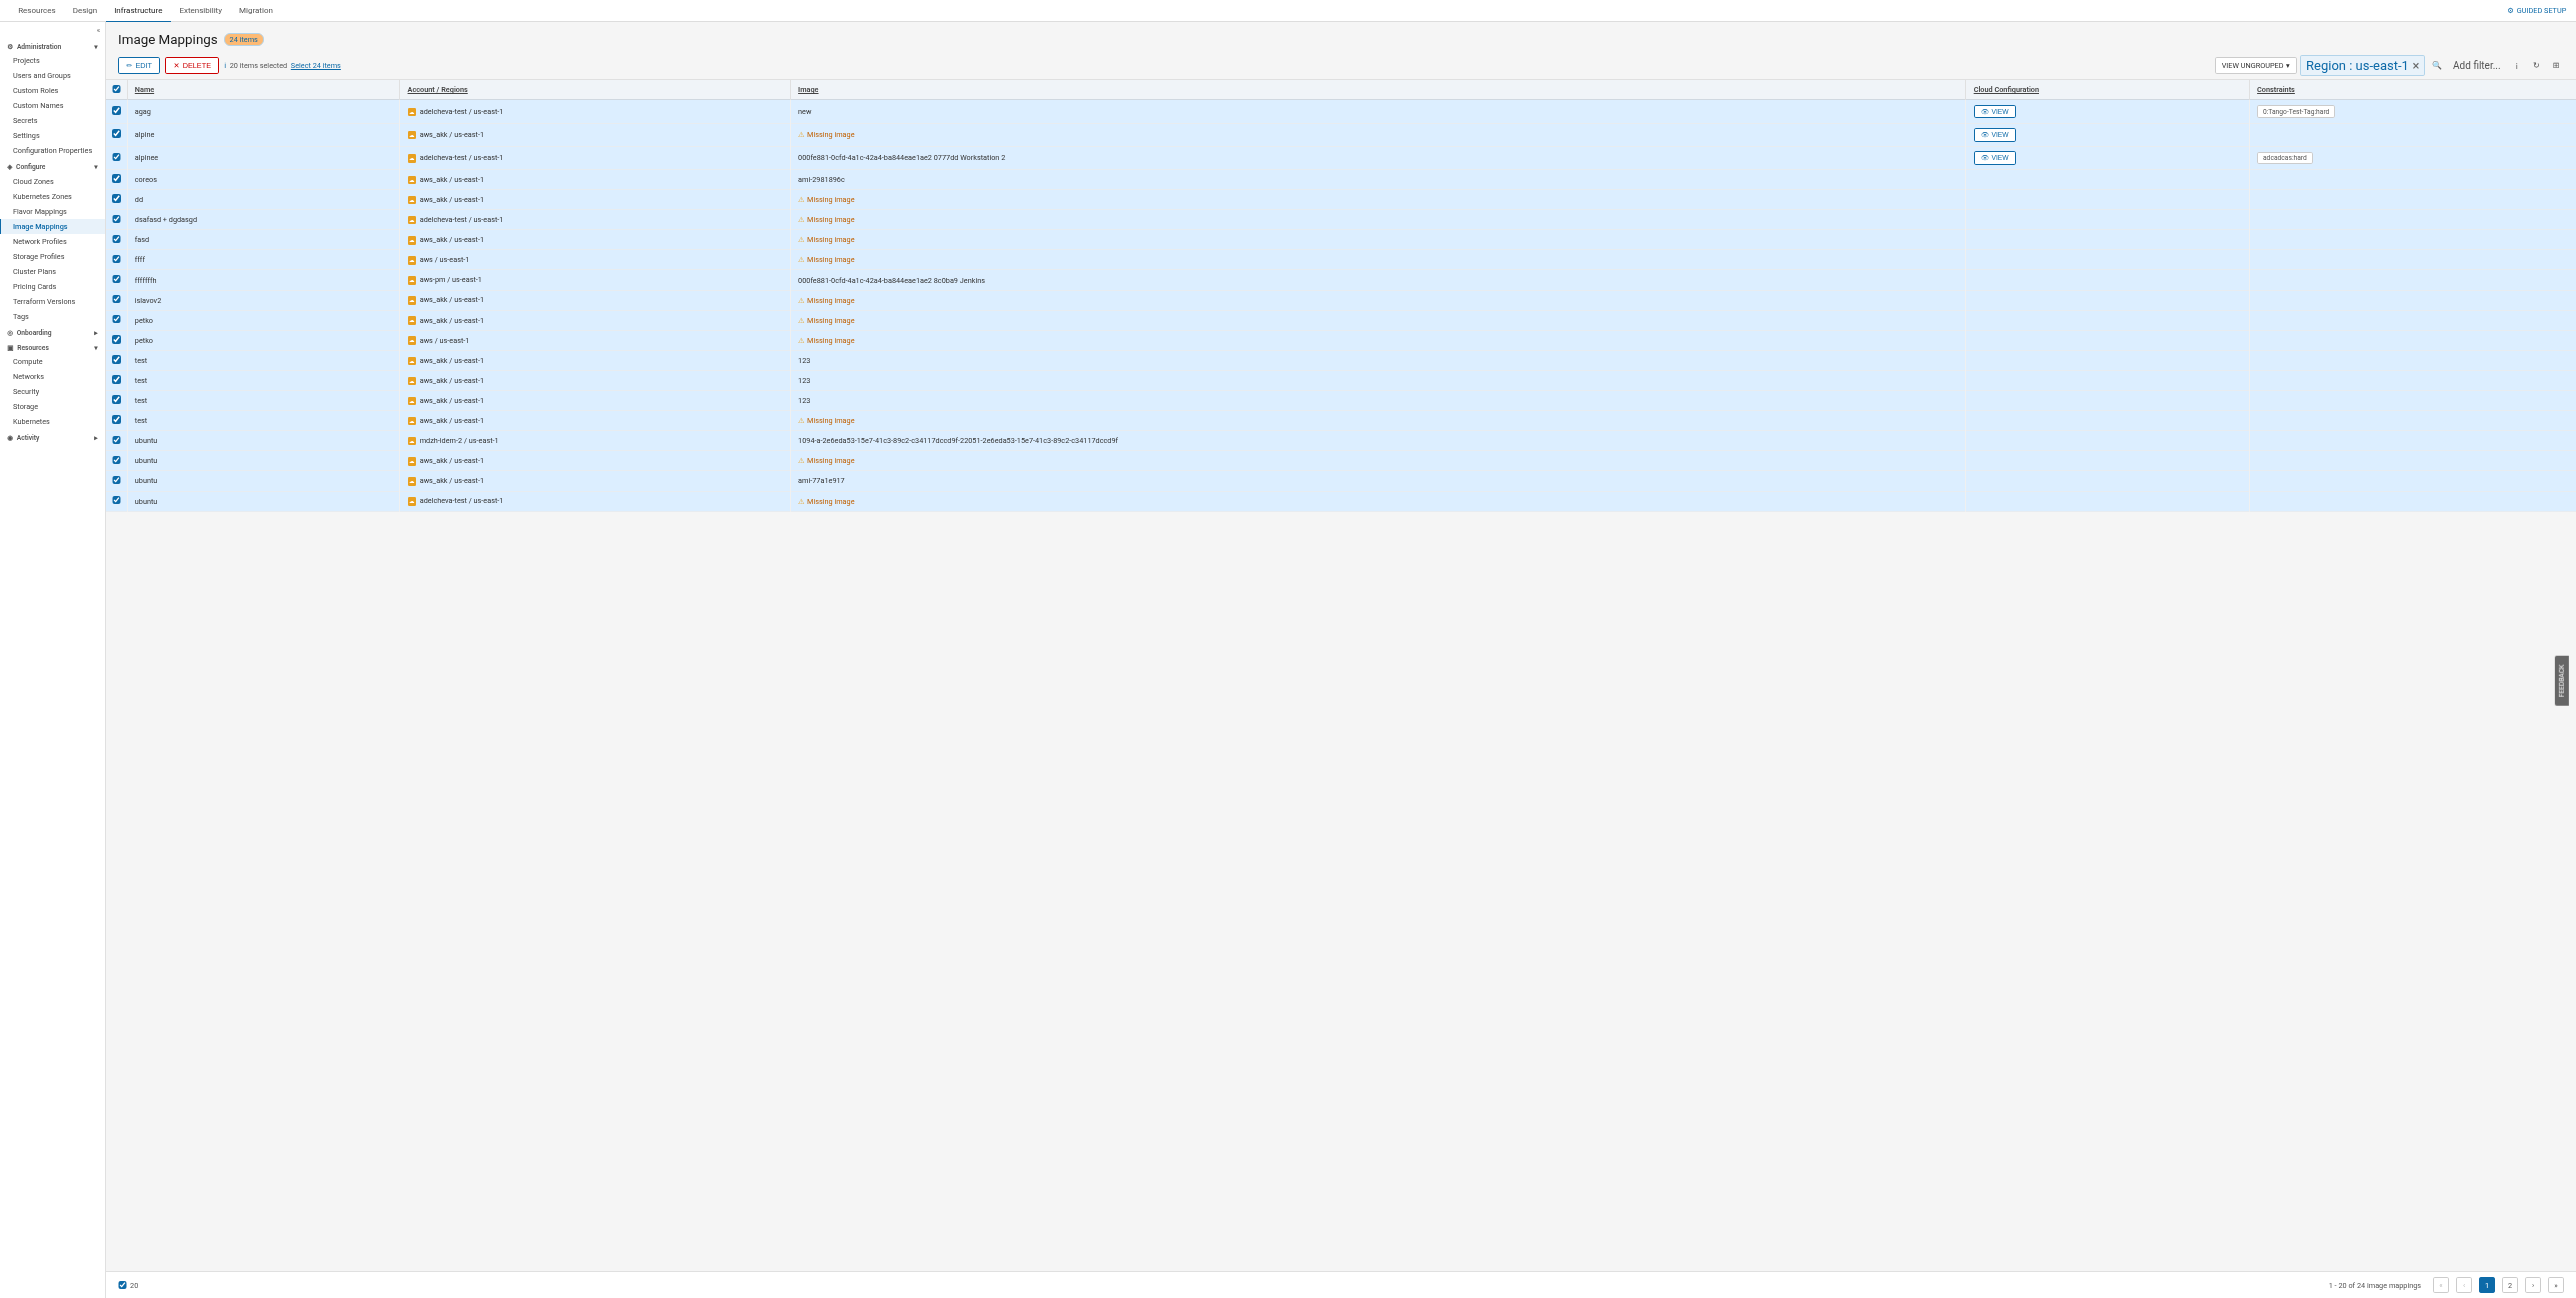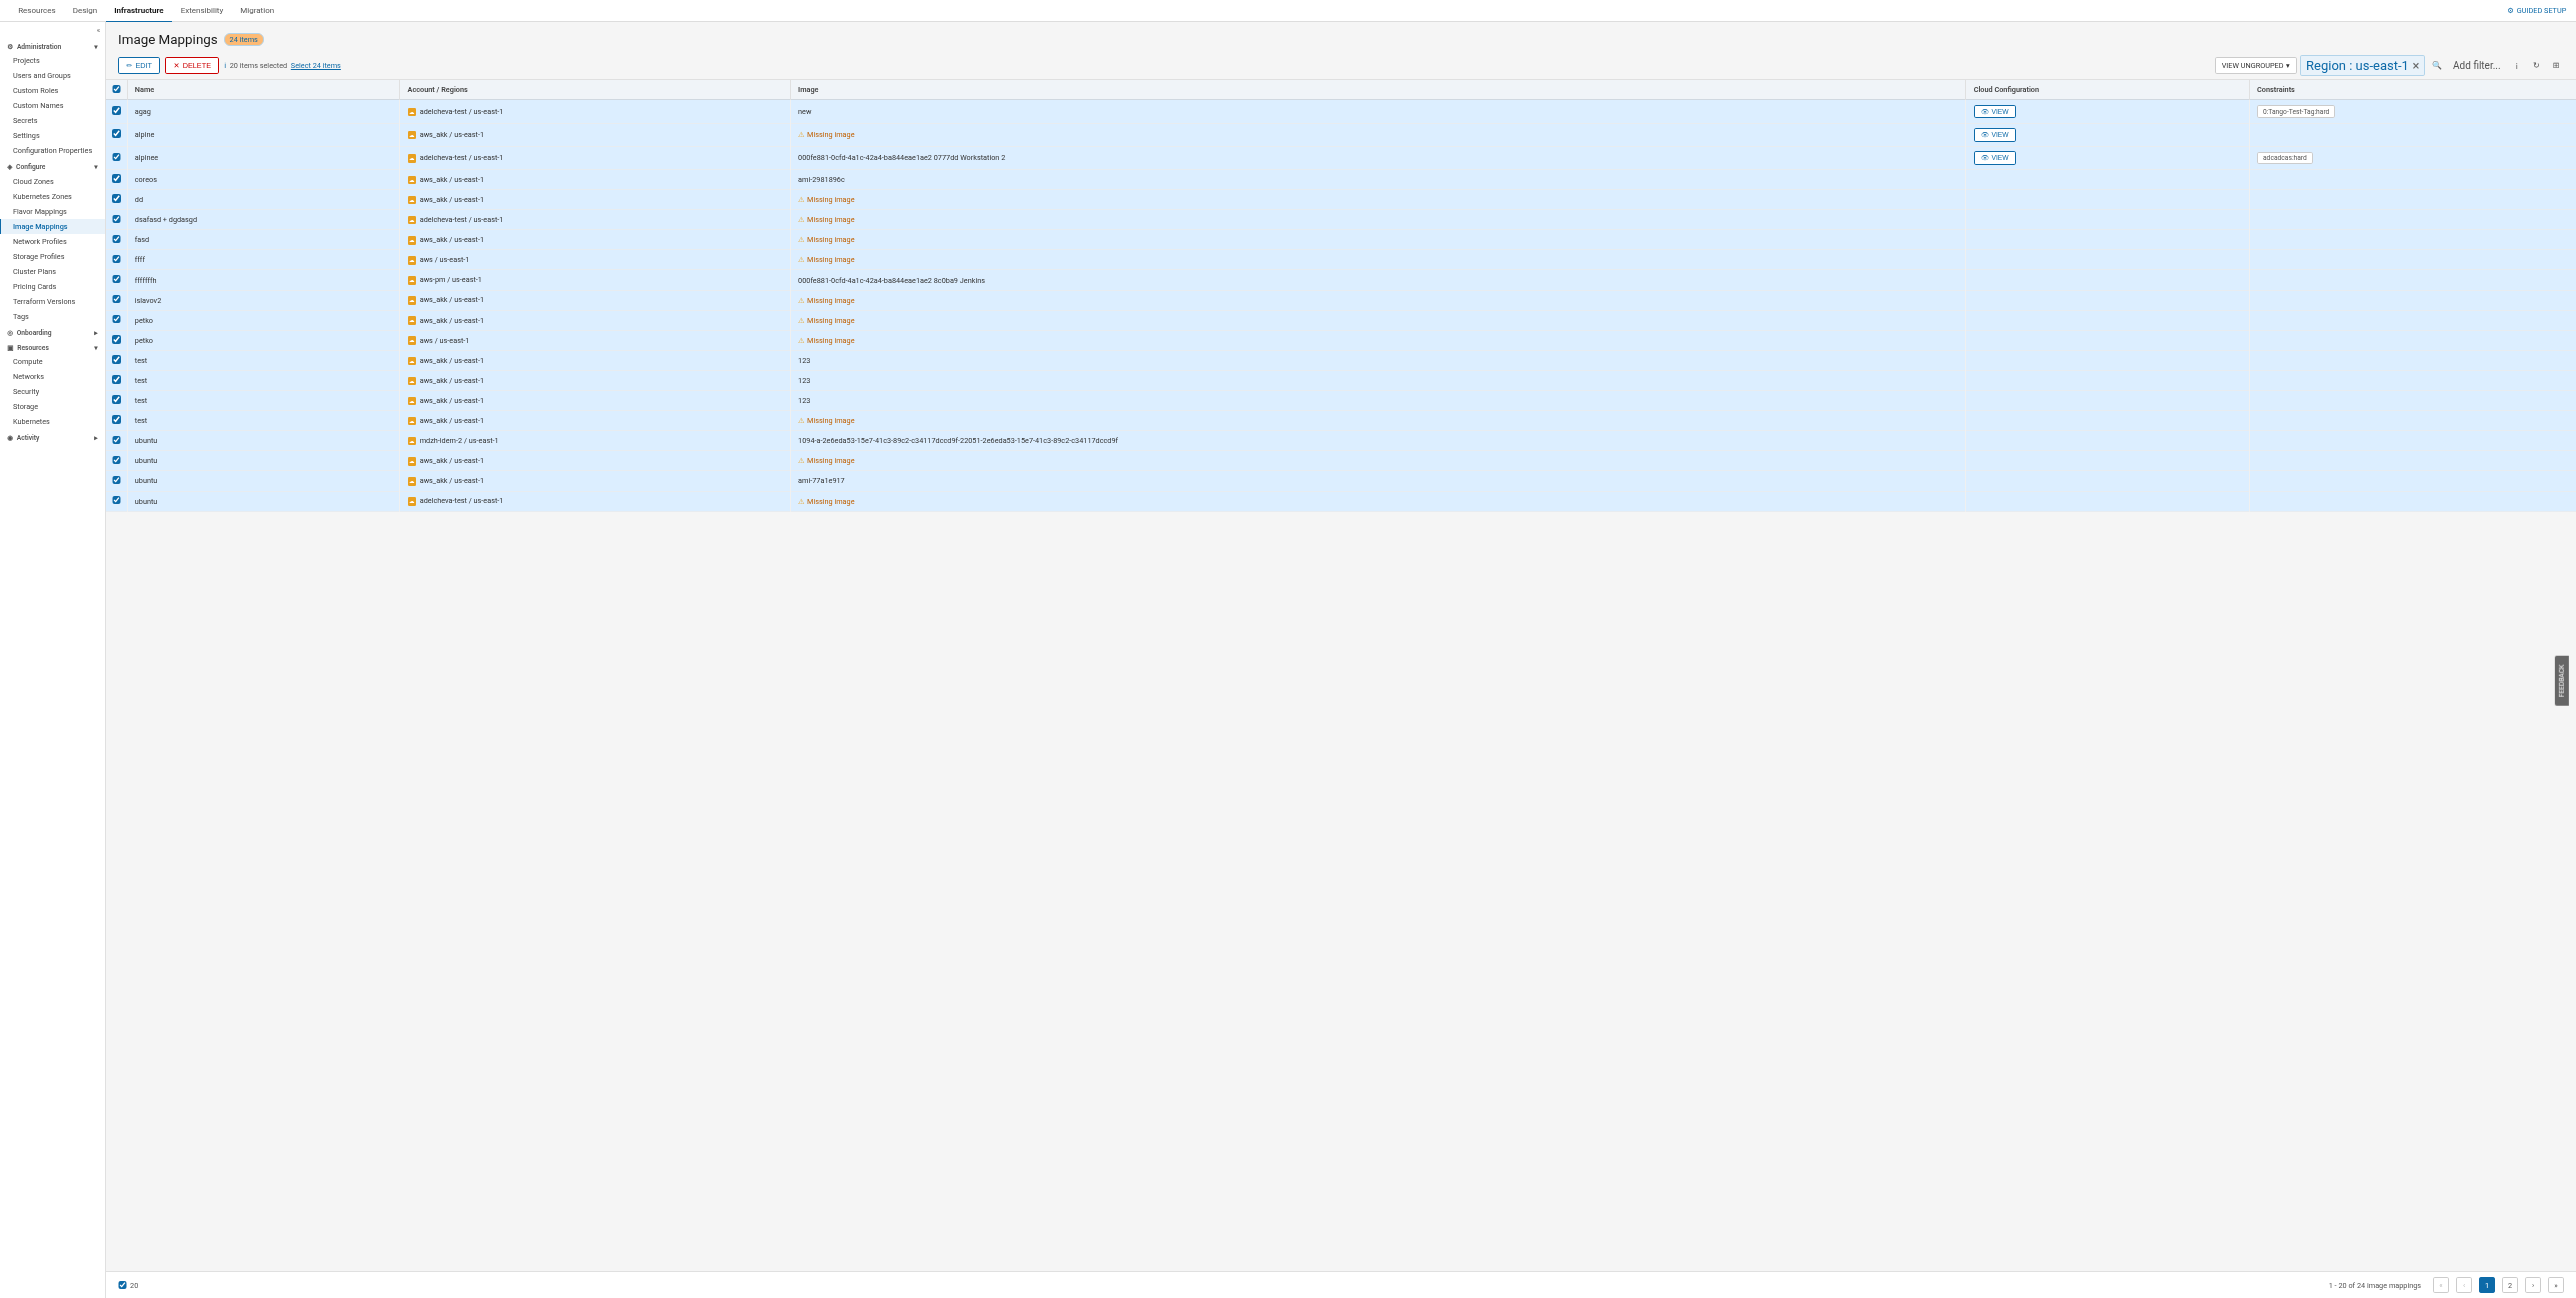--- a/index.html
+++ b/index.html
@@ -1,21 +1,21 @@
 <!DOCTYPE html>
 <html style="font-size:9.7px"><head>
   <meta charset="utf-8">
   <style>
     * { box-sizing: border-box; margin: 0; padding: 0; }
     body { font-family: -apple-system, BlinkMacSystemFont, 'Segoe UI', Roboto, sans-serif; font-size: 8px; background: #f5f5f5; color: #333; height: 100vh; overflow: hidden; display: flex; flex-direction: column; }
 
     
     .top-nav { display: flex; align-items: center; background: #fff; border-bottom: 0.6px solid #ddd; padding: 0 9.7px; height: 22px; flex-shrink: 0; }
     .top-nav-item { padding: 0 8.5px; height: 22px; display: flex; align-items: center; font-size: 8px; cursor: pointer; color: #555; border-bottom: 1.2px solid transparent; }
-    .top-nav-item.active { color: #1a1a1a; border-bottom: 1.2px solid #0d6aa8; font-weight: 700; }
+    .top-nav-item.active { color: #1a1a1a; border-bottom: 1.2px solid #0d6aa8; font-weight: 400; }
     .top-nav-spacer { flex: 1; }
     .guided-setup { display: flex; align-items: center; gap: 3px; font-size: 7.3px; color: #0d6aa8; cursor: pointer; }
 
     
     .main-layout { display: flex; flex: 1; overflow: hidden; }
 
     
     .sidebar { width: 106px; background: #fff; border-right: 0.6px solid #e0e0e0; overflow-y: auto; flex-shrink: 0; font-size: 7.3px; }
     .sidebar-collapse-btn { display: flex; justify-content: flex-end; padding: 3.6px 4.9px; cursor: pointer; color: #666; }
     .sidebar-section { }
@@ -41,21 +41,21 @@
     .toolbar-right { margin-left: auto; display: flex; align-items: center; gap: 3.6px; }
     .view-ungrouped { display: flex; align-items: center; gap: 2.4px; padding: 3px 6px; border: 0.6px solid #ccc; border-radius: 1.8px; cursor: pointer; font-size: 7.3px; color: #333; background: #fff; }
     .filter-tag { display: flex; align-items: center; gap: 2.4px; background: #e8f2fa; border: 0.6px solid #b3d4ea; border-radius: 1.8px; padding: 1.8px 4.9px; font-size: 13px; color: #0d6aa8; }
     .filter-tag-x { cursor: pointer; color: #666; margin-left: 1.2px; }
     .toolbar-icon-btn { width: 16px; height: 16px; display: flex; align-items: center; justify-content: center; cursor: pointer; border-radius: 1.8px; color: #555; border: 0.6px solid transparent; }
 
     
     .table-wrap { flex: 1; overflow: auto; padding: 0 0; }
     table { width: 100%; border-collapse: collapse; font-size: 7.3px; }
     thead tr { background: #f0f4f8; border-bottom: 0.6px solid #d0d8e0; }
-    thead th { padding: 4.9px 7.3px; text-align: left; font-weight: 600; color: #444; font-size: 7.3px; border-right: 0.6px solid #e0e0e0; white-space: nowrap; }
+    thead th { padding: 4.9px 7.3px; text-align: left; font-weight: 600; color: #444; font-size: 7.3px; border-right: 0.6px solid #e0e0e0; white-space: nowrap; text-decoration: underline; }
     thead th:last-child { border-right: none; }
     tbody tr { background: #fff; border-bottom: 0.6px solid #e8ecf0; }
     tbody tr.selected { background: #dceeff; }
     tbody td { padding: 4.3px 7.3px; color: #333; font-size: 7.3px; border-right: 0.6px solid #f0f0f0; }
     tbody td:last-child { border-right: none; }
     .checkbox-cell { width: 18px; padding: 4.3px 6px; }
     input[type="checkbox"] { width: 8.5px; height: 8.5px; cursor: pointer; accent-color: #0d6aa8; }
 
     
     .account-icon { display: inline-block; width: 8.5px; height: 8.5px; background: #e8a020; border-radius: 1.2px; margin-right: 3.6px; vertical-align: middle; font-size: 5.5px; color: white; text-align: center; line-height: 8.5px; }

